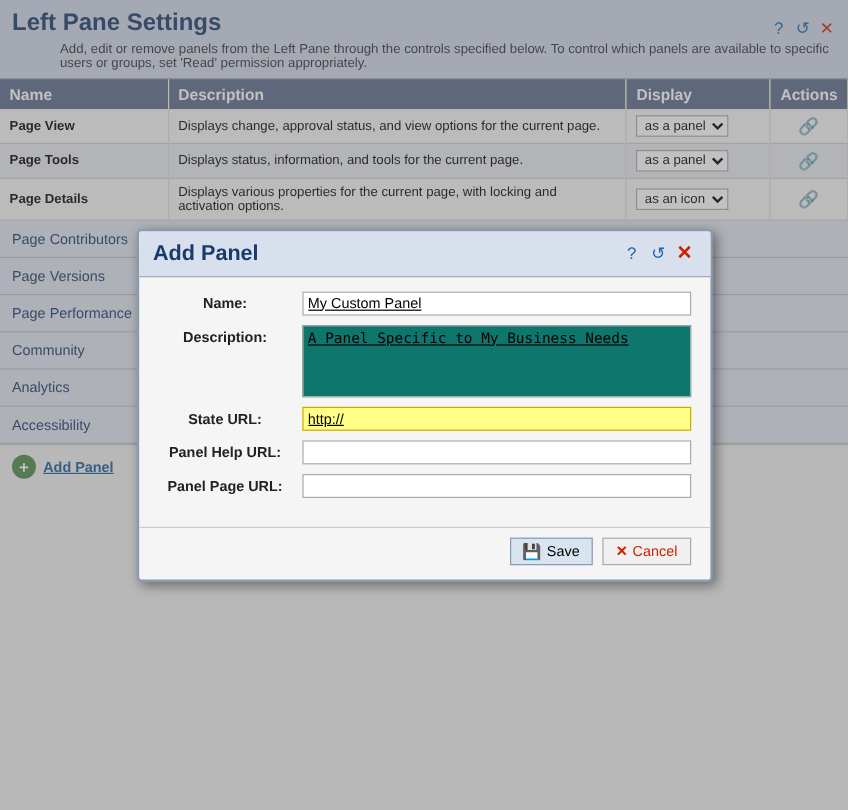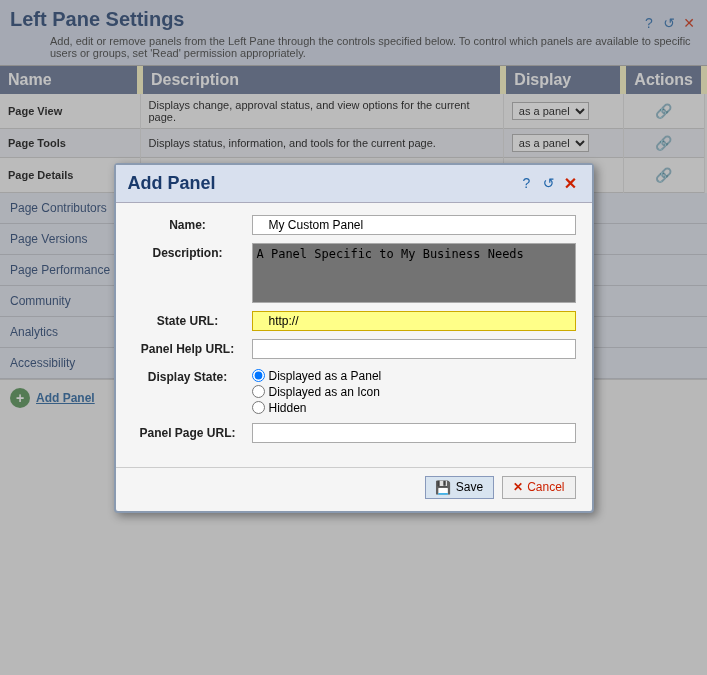--- a/index.html
+++ b/index.html
@@ -61,23 +61,23 @@
       width: 100%;
       border-collapse: collapse;
     }
     .settings-table thead tr {
       background: #5a6a8a;
       color: white;
     }
     .settings-table thead th {
       padding: 5px 8px;
       text-align: left;
-      font-size: 16px;
-      font-weight: bold;
-      border-right: 6px solid #fef9c3;
+      font-size: 13px;
+      font-weight: bold;
+      border-right: 1px solid #fef9c3;
     }
     .settings-table tbody tr {
       border-bottom: 1px solid #ccc;
     }
     .settings-table tbody tr:nth-child(even) {
       background: #e8eaf0;
     }
     .settings-table tbody tr:nth-child(odd) {
       background: #f5f5f5;
     }
@@ -218,32 +218,34 @@
       padding-right: 8px;
       font-weight: bold;
       font-size: 12px;
       color: #222;
       padding-top: 3px;
       flex-shrink: 0;
     }
     .form-input {
       flex: 1;
       border: 1px solid #aaa;
-      padding: 2px 16px;
+      padding: 2px 4px;
       font-size: 12px;
       background: white;
+      text-decoration: underline;
     }
     .form-textarea {
       flex: 1;
       border: 1px solid #aaa;
       padding: 3px 4px;
       font-size: 12px;
-      background: #737373;
+      background: #0f766e;
       height: 60px;
       resize: none;
+      text-decoration: underline;
     }
     .form-input-highlight {
       background: #ffff88;
       border: 1px solid #ccaa00;
     }
     .radio-group {
       display: flex;
       flex-direction: column;
       gap: 2px;
       padding-top: 2px;
@@ -402,37 +404,20 @@
         <div class="form-row">
           <div class="form-label">State URL:</div>
           <input class="form-input form-input-highlight" type="text" value="http://" style="">
         </div>
 
         <div class="form-row">
           <div class="form-label">Panel Help URL:</div>
           <input class="form-input" type="text" value="" style="">
         </div>
 
-        <div class="form-row">
-          <div class="form-label">Display State:</div>
-          <div class="radio-group">
-            <label class="radio-label">
-              <input type="radio" name="displayState" checked="" style="">
-              <span>Displayed as a Panel</span>
-            </label>
-            <label class="radio-label">
-              <input type="radio" name="displayState" style="">
-              <span>Displayed as an Icon</span>
-            </label>
-            <label class="radio-label">
-              <input type="radio" name="displayState" style="">
-              <span>Hidden</span>
-            </label>
-          </div>
-        </div>
 
         <div class="form-row">
           <div class="form-label">Panel Page URL:</div>
           <input class="form-input" type="text" value="" style="">
         </div>
       </div>
 
       <div class="modal-footer">
         <button class="btn-save">
           <span class="save-icon">💾</span>

